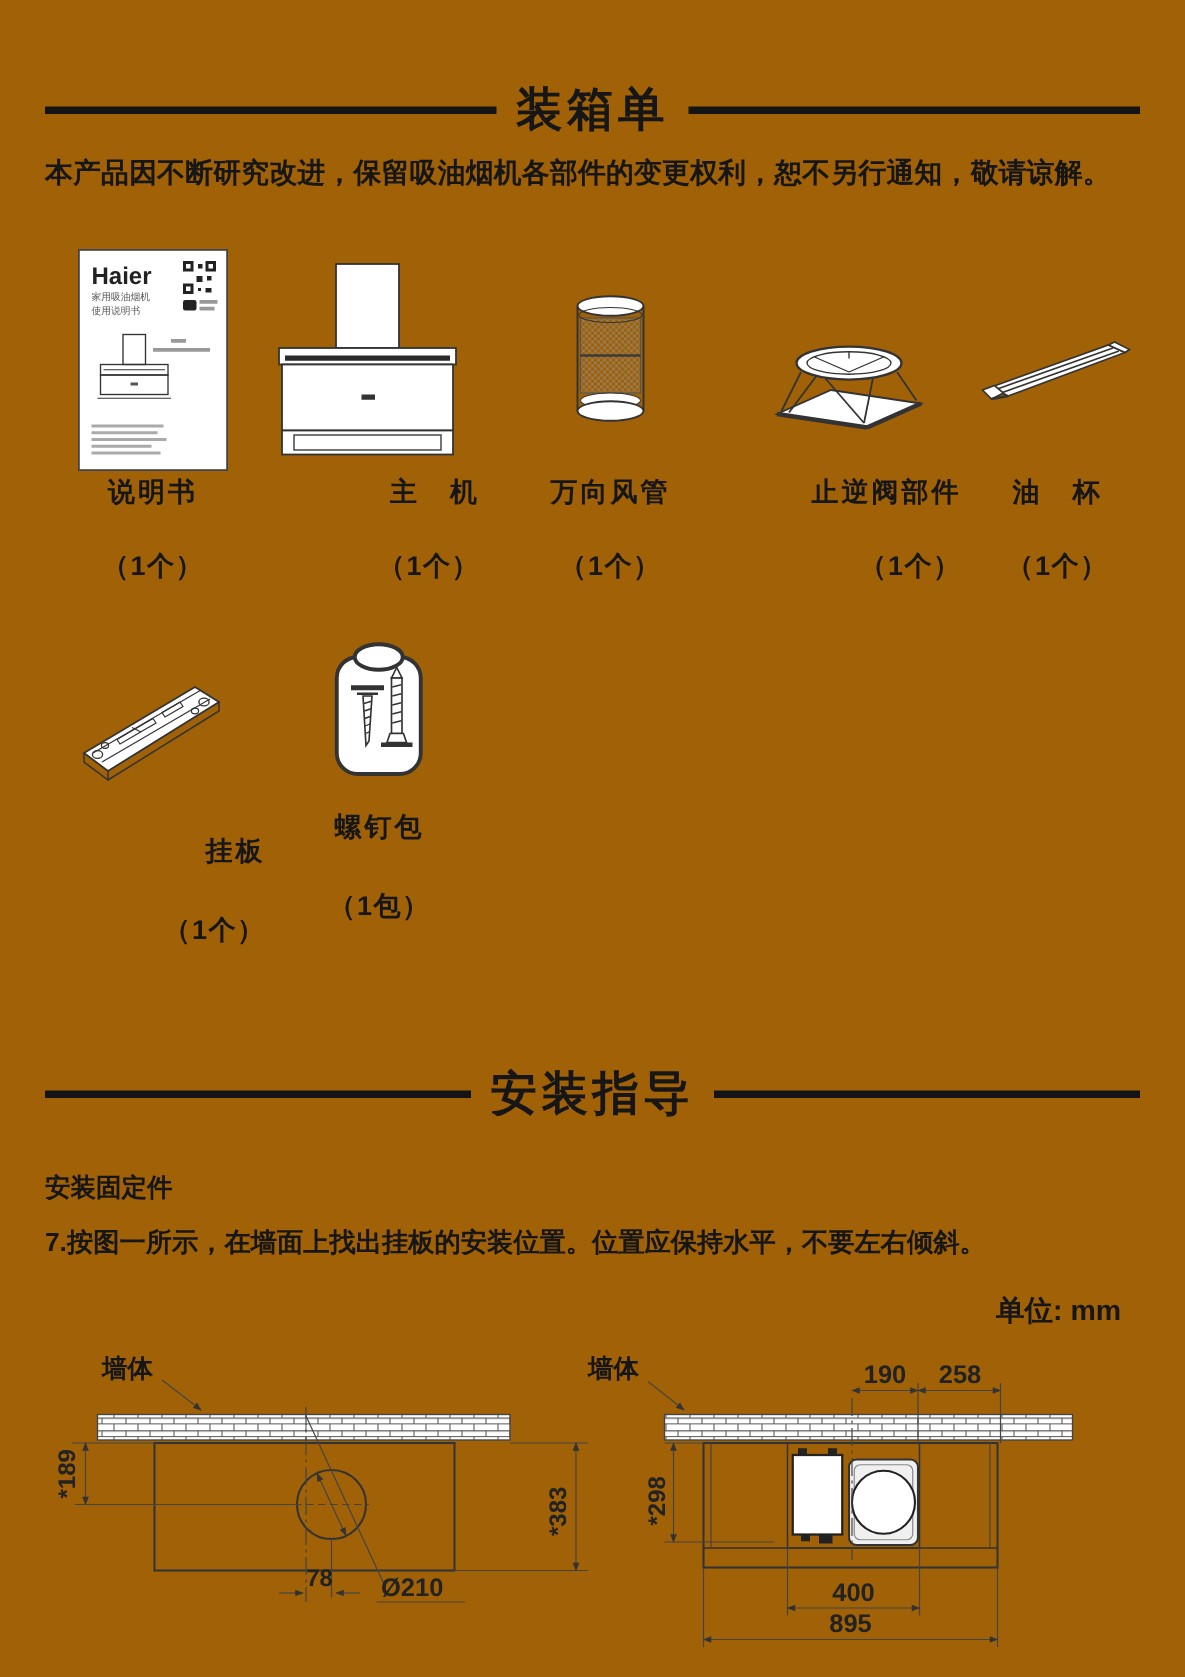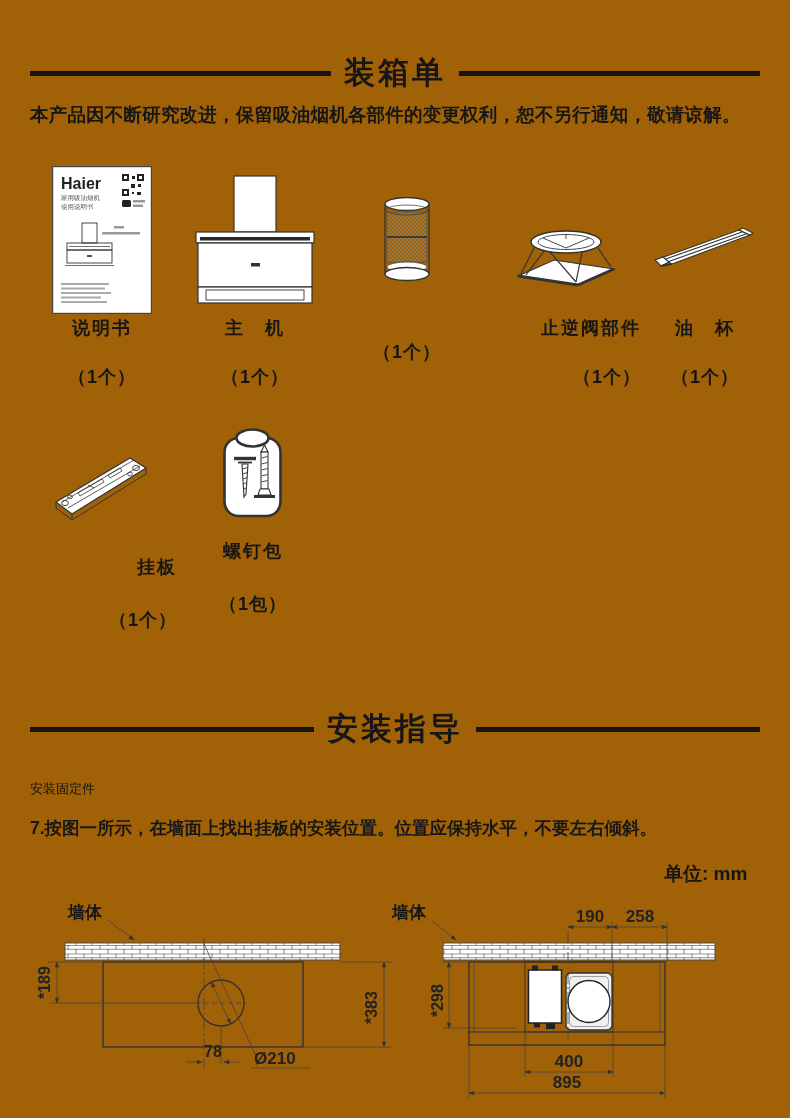--- a/index.html
+++ b/index.html
@@ -15,28 +15,28 @@
   .notice { position:absolute; left:30px; top:103px; width:745px; font-size:18.5px; font-weight:600; letter-spacing:0.2px; line-height:1.3; }
 
   .item { position:absolute; width:150px; text-align:center; }
   .item .icon-box { height:150px; display:flex; align-items:center; justify-content:center; }
   .item.row2 .icon-box { height:95px; }
   .item .label { font-size:18px; font-weight:700; letter-spacing:2px; margin-top:1px; }
   .item .qty { font-size:18px; font-weight:600; letter-spacing:1px; margin-top:25px; }
   .item.row2 .label { margin-top:20px; }
   .item.row2 .qty { margin-top:29px; }
   #item1 { left:27px;  top:165px; }
-  #item2 { left:180px; top:165px; }
+  #item2 { left:170px; top:165px;text-align:right; }
   #item3 { left:332px; top:165px; }
   #item4 { left:491px; top:165px;text-align:right; }
   #item5 { left:630px; top:165px; }
   #item6 { left:27px;  top:440px;text-align:right; }
   #item7 { left:178px; top:424px; }
 
-  .subhead { position:absolute; left:30px; top:780px; font-size:13px; font-weight:400; }
+  .subhead { position:absolute; left:30px; top:780px; font-size:17px; font-weight:700; }
   .step   { position:absolute; left:30px; top:816px; font-size:17.5px; font-weight:600; }
   .unit   { position:absolute; left:652px; top:861px; font-size:19px; font-weight:700;margin-left:12px; }
 
   #figures { position:absolute; left:0; top:860px; }
   svg { font-family:inherit; }
   svg text.dim { font-size:17px; font-weight:600; fill:#222; }
   svg text.dims { font-size:16px; font-weight:600; fill:#222; }
   svg text.walllbl { font-size:17px; font-weight:700; fill:#161616; }
   .ln  { stroke:#333; stroke-width:1; fill:none; }
   .ln14{ stroke:#333; stroke-width:1.4; fill:none; }
@@ -133,20 +133,21 @@
           <line x1="46" y1="8" x2="46" y2="78"></line>
           <rect x="4" y="16" width="40" height="50" fill="url(#mesh)" stroke="#555" stroke-width="0.8"></rect>
           <line x1="4" y1="41" x2="44" y2="41" stroke="#3a3a3a" stroke-width="1.8"></line>
           <ellipse cx="24" cy="8" rx="22" ry="6.5" fill="#fff"></ellipse>
           <ellipse cx="24" cy="14" rx="21" ry="5" stroke-width="0.7"></ellipse>
           <ellipse cx="24" cy="71" rx="20" ry="5" fill="#fff" stroke-width="0.7"></ellipse>
           <ellipse cx="24" cy="78" rx="22" ry="6.5" fill="#fff"></ellipse>
         </g>
       </svg>
     </div>
+    <div class="label">万向风管</div>
     <div class="qty">（1个）</div>
   </div>
 
   <div class="item" id="item4">
     <div class="icon-box">
       <svg width="104" height="62" viewBox="0 0 104 62" style="margin-top:34px">
         <g class="icon-art" stroke-width="1.2">
           <polygon points="4,50 64,59 100,43 40,34" fill="#fff"></polygon>
           <line x1="4" y1="50" x2="64" y2="59" stroke-width="3"></line>
           <line x1="64" y1="59" x2="100" y2="43" stroke-width="3"></line>

